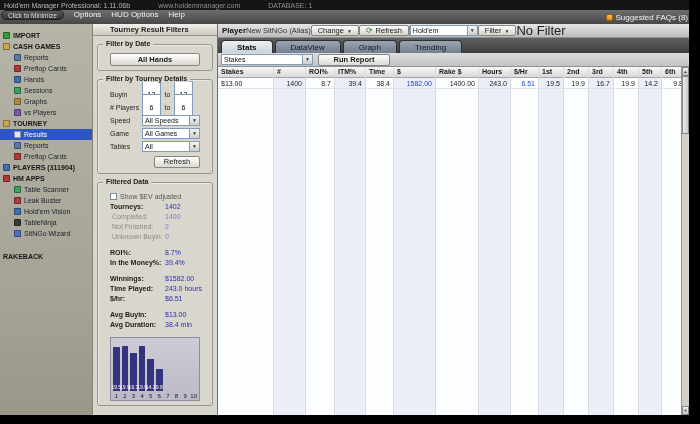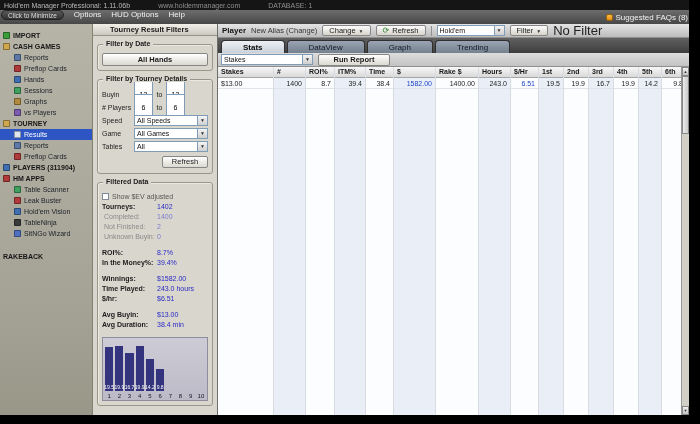--- a/index.html
+++ b/index.html
@@ -33,21 +33,21 @@
   .side-item.selected { background:#2e55c4; color:#fff; }
   .side-row.gap { margin-top:12px; }
   .side-icon { width:7px; height:7px; border-radius:1px; border:1px solid rgba(0,0,0,.35); flex:none; }
 
   
   .filterpanel { position:absolute; left:93px; top:24px; width:125px; bottom:0;
                  background:#d9d6cd; border-right:1px solid #6e6e6e; overflow:hidden; }
   .fp-title { height:12px; line-height:12px; background:linear-gradient(#f1efe8,#ccc9bf);
               border-bottom:1px solid #97948a; font-size:7.5px; font-weight:bold; color:#1c1c1c; padding-left:17px; }
   .group { position:relative; border:1px solid #99968b; border-radius:3px; margin:8px 4px 4px;
-           padding:8px 4px 4px; box-shadow:inset 1px 1px 0 #eceade; }
+           padding:8px 12px 4px; box-shadow:inset 1px 1px 0 #eceade; }
   .group-label { position:absolute; top:-5px; left:5px; background:#d9d6cd; padding:0 3px;
                  font-size:7px; font-weight:bold; color:#1c1c1c; white-space:nowrap; }
   .btn { display:block; background:linear-gradient(#ffffff,#dbd8cf); border:1px solid #868686;
          border-radius:2px; font-size:7.5px; color:#1a1a1a; text-align:center; font-family:inherit; }
   .btn-allhands { width:100%; height:13px; line-height:11px; font-weight:bold; }
   .f-row { display:flex; align-items:center; height:13px; font-size:7px; color:#222; gap:2px; }
   .f-label { width:30px; flex:none; }
   .tiny-input { width:19px; height:28px; border:1px solid #7f9db9; font-size:7px; padding:0 2px;
                 font-family:inherit; text-align:center; background:#fff; }
   .to-label { width:9px; text-align:center; }
@@ -74,36 +74,36 @@
   .bar { width:100%; background:linear-gradient(#45459a,#2c2c6e); position:relative; }
   .bar-val { position:absolute; bottom:1px; left:-2px; right:-2px; text-align:center;
              font-size:5px; color:#fff; overflow:visible; }
   .xlabels { position:absolute; left:2px; right:2px; bottom:0; height:8px; display:flex; gap:2px; }
   .xlabels span { flex:1; text-align:center; font-size:6px; color:#14142e; line-height:8px; }
 
   
   .main { position:absolute; left:218px; top:24px; width:471px; bottom:0; background:#fff; overflow:hidden; }
   .playerbar { position:absolute; left:0; top:0; right:0; height:14px;
                background:linear-gradient(#e4e4e4,#bcbcbc); border-bottom:1px solid #8f8f8f;
-               display:flex; align-items:center; gap:5px; padding:0 4px; font-size:8px; }
+               display:flex; align-items:center; padding:0 4px; font-size:8px; }
   .pb-player { font-weight:bold; color:#111; }
   .pb-alias { font-size:7.5px; color:#333; }
   .pb-btn { display:inline-flex; align-items:center; gap:3px; height:11px; padding:0 6px;
             background:linear-gradient(#fdfdfd,#d6d3ca); border:1px solid #868686; border-radius:2px;
             font-size:7.5px; color:#1a1a1a; }
   .pb-arrow { font-size:5px; color:#333; }
   .refresh-glyph { color:#2a7d2a; font-size:8px; line-height:8px; }
   .pb-sep { width:1px; height:10px; background:#8f8f8f; }
   .pb-combo { width:68px; }
   .pb-nofilter { font-size:13px; color:#222; }
 
   .tabbar { position:absolute; left:0; top:14px; right:0; height:15px;
             background:linear-gradient(#606060,#3e3e3e); display:flex; align-items:flex-end;
             gap:2px; padding:0 3px; }
-  .tab { height:13px; line-height:13px; padding:0 21px; font-size:8px; color:#101826;
+  .tab { height:13px; line-height:13px; padding:0 15px; font-size:8px; color:#101826;
          background:linear-gradient(#9aa4b4,#75818f); border:1px solid #2f2f2f; border-bottom:none;
          border-radius:4px 4px 0 0; }
   .tab.active { background:linear-gradient(#eef1f5,#c9d1da); font-weight:bold; color:#0a0a0a; }
 
   .reportbar { position:absolute; left:0; top:29px; right:0; height:14px;
                background:linear-gradient(#dddddd,#c3c3c3); border-bottom:1px solid #909090;
                display:flex; align-items:center; gap:5px; padding:0 3px; }
   .rb-combo { width:92px; }
   .btn-run { width:72px; height:12px; line-height:10px; font-weight:bold; }
 
@@ -378,21 +378,21 @@
             <span>10</span>
           </div>
       </div>
     </div>
   </div>
 
   <div class="main">
 
     <div class="playerbar">
       <span class="pb-player">Player</span>
-      <span class="pb-alias">New Alias (Change)</span>
+      <span class="pb-alias">New SitNGo (Alias)</span>
       <span class="pb-btn">
         <span>Change</span>
         <span class="pb-arrow">▼</span>
       </span>
       <span class="pb-btn">
         <span class="refresh-glyph">⟳</span>
         <span>Refresh</span>
       </span>
       <span class="pb-sep"></span>
       <div class="combo pb-combo">

